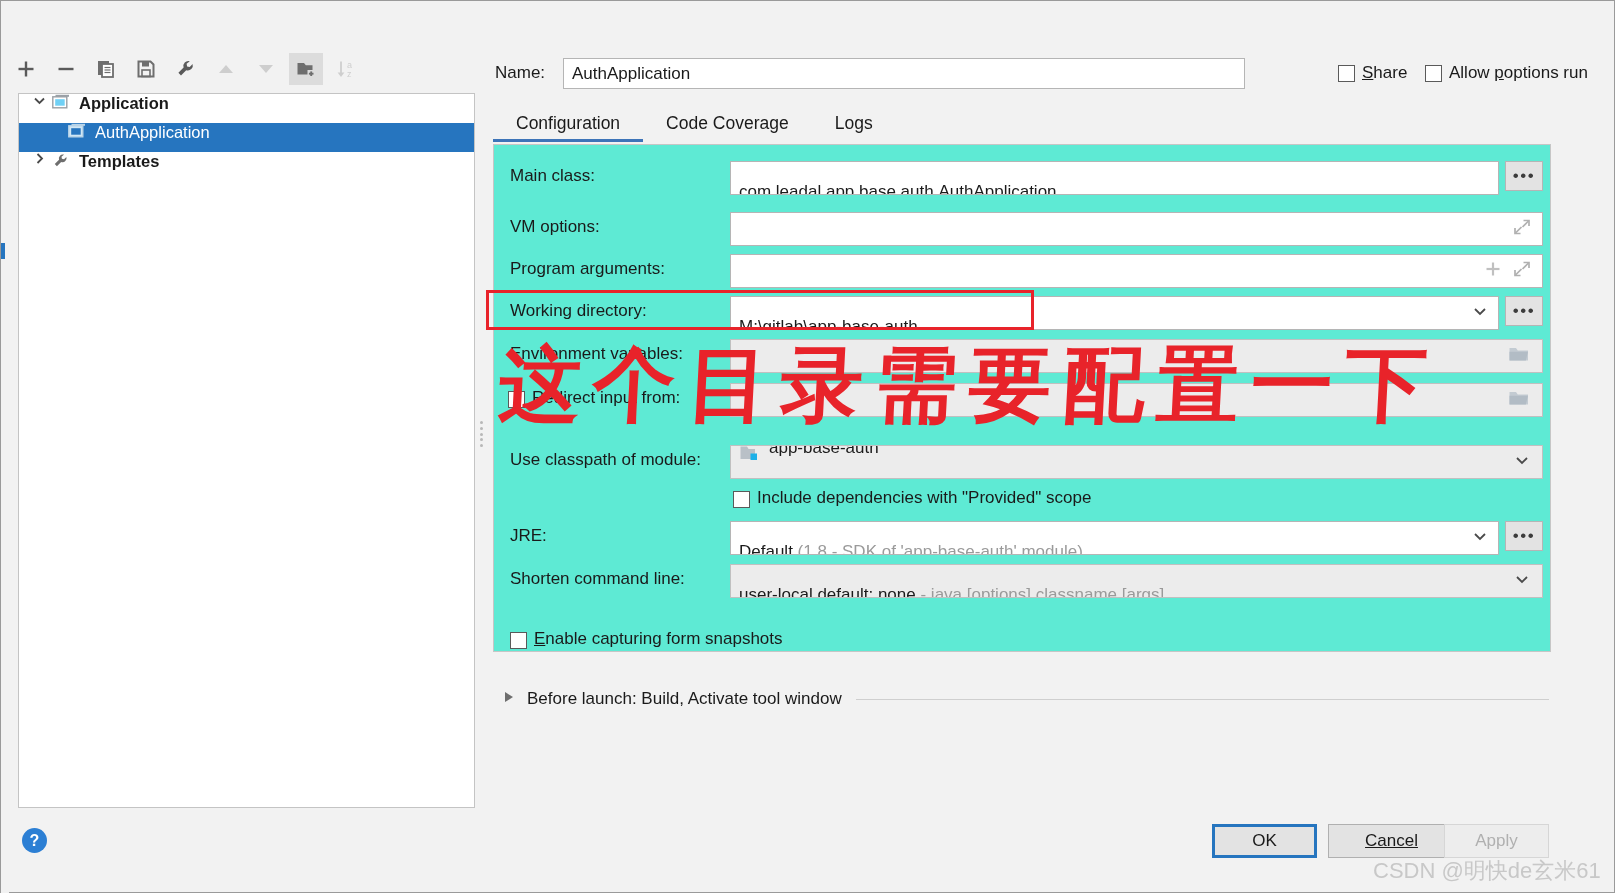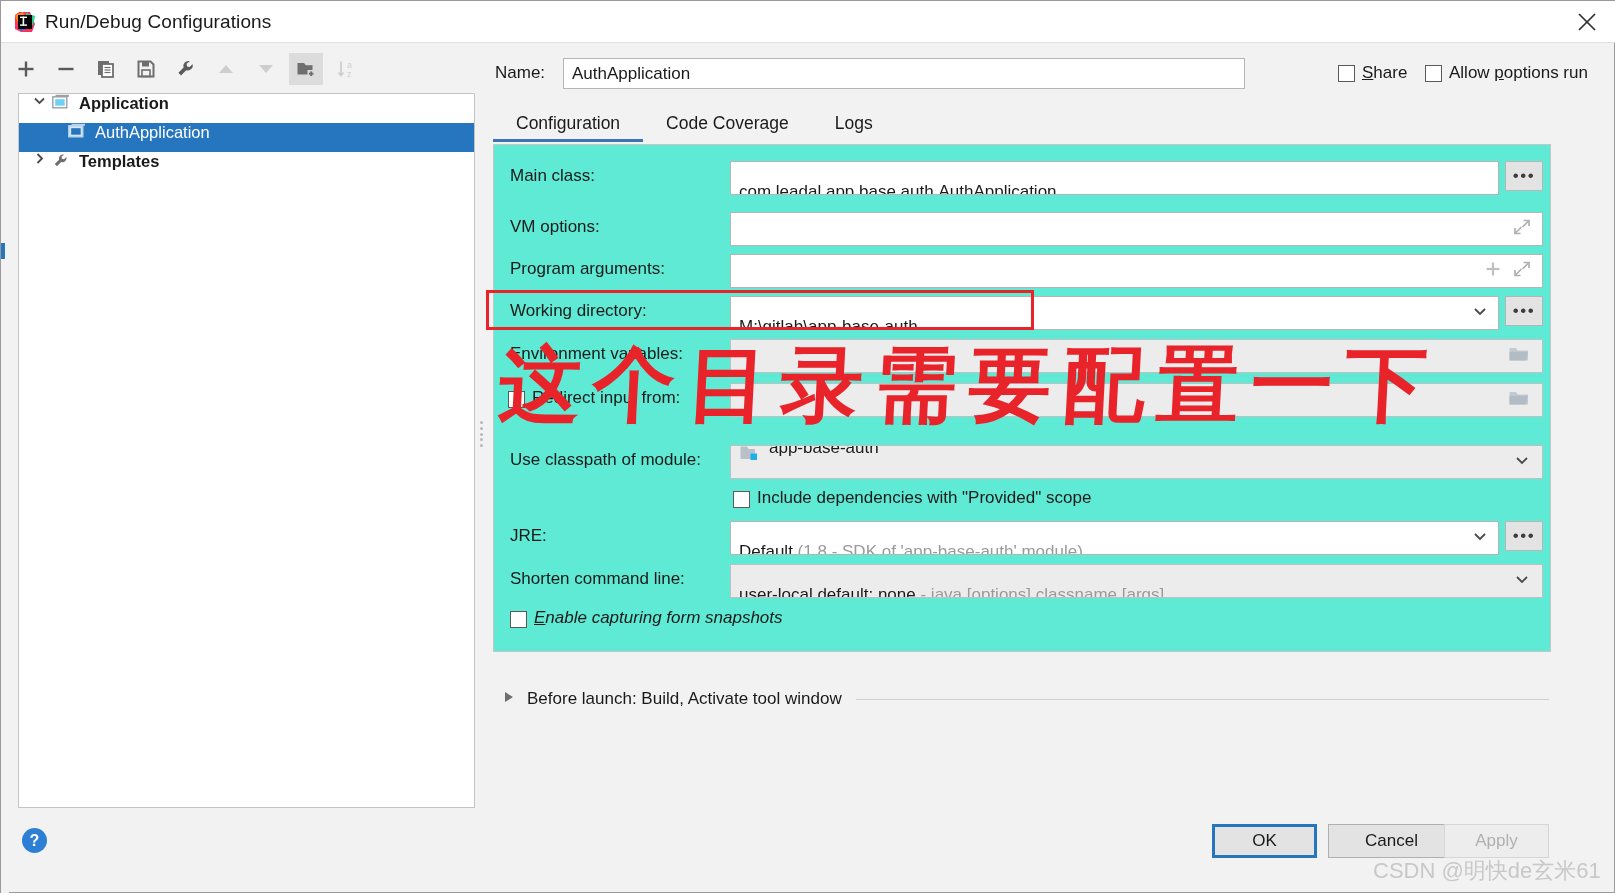--- a/index.html
+++ b/index.html
@@ -232,41 +232,20 @@
   .left-mark {
     position: absolute; left: 0; top: 200px;
     width: 4px; height: 16px; background: #2675bf;
   }
 </style>
 </head>
 <body>
 
 <div class="dialog">
 
-  <div class="titlebar">
-    <div class="title-icon">
-      <svg width="22" height="22" viewBox="0 0 22 22">
-        <path d="M1 4 L1 18 L7 21 L18 21 L21 13 L16 1 L5 1 Z" fill="#fe315d"></path>
-        <path d="M1 4 L9 1 L12 9 L4 13 Z" fill="#fd8b17"></path>
-        <path d="M12 2 L21 5 L19 14 L11 11 Z" fill="#21d789"></path>
-        <path d="M4 10 L15 7 L19 16 L6 20 Z" fill="#087cfa"></path>
-        <rect x="4" y="4" width="14" height="14" fill="#000000"></rect>
-        <rect x="6" y="5.6" width="7" height="1.4" fill="#ffffff"></rect>
-        <rect x="8.6" y="5.6" width="1.6" height="9" fill="#ffffff"></rect>
-        <rect x="6" y="13.4" width="7" height="1.4" fill="#ffffff"></rect>
-      </svg>
-    </div>
-    <div class="title-text">Run/Debug Configurations</div>
-    <div class="close-btn">
-      <svg width="22" height="22" viewBox="0 0 22 22">
-        <line x1="3" y1="3" x2="19" y2="19" stroke="#303030" stroke-width="1.7"></line>
-        <line x1="19" y1="3" x2="3" y2="19" stroke="#303030" stroke-width="1.7"></line>
-      </svg>
-    </div>
-  </div>
 
   <div class="left-strip">
     <div class="left-mark"></div>
   </div>
 
   <div class="toolbar">
     <div class="tb-btn">
       <svg width="22" height="22" viewBox="0 0 22 22">
         <line x1="11" y1="3.5" x2="11" y2="18.5" stroke="#5a5a5a" stroke-width="2.4"></line>
         <line x1="3.5" y1="11" x2="18.5" y2="11" stroke="#5a5a5a" stroke-width="2.4"></line>
@@ -512,39 +491,39 @@
     <div class="row" style="top:419px;">
       <span class="rlabel">Shorten command line:</span>
       <span class="field grey" style="left:236px; width:813px;"><span>user-local default: none</span> <span class="grey-txt">- java [options] classname [args]</span></span>
       <span class="chev-dn" style="left:1019px;">
         <svg width="14" height="11" viewBox="0 0 14 11">
             <path d="M2 3 L7 8 L12 3" fill="none" stroke="#4a4a4a" stroke-width="1.8"></path>
           </svg>
       </span>
     </div>
 
-    <span class="panel-cbx" style="left:16px; top:463px;font-style:italic;">
+    <span class="panel-cbx" style="left:16px; top:484px;">
       <span class="cbx"></span>
       <span><span class="u">E</span><span>nable capturing form snapshots</span></span>
     </span>
 
   </div>
 
   <div class="before-launch">
     <span class="bl-tri">
       <svg width="12" height="14" viewBox="0 0 12 14">
           <path d="M2 2 L10 7 L2 12 Z" fill="#6e6e6e"></path>
         </svg>
     </span>
     <span class="bl-text">Before launch: Build, Activate tool window</span>
     <span class="bl-line"></span>
   </div>
 
   <div class="help-btn">?</div>
   <div class="btn primary" style="left:1211px; width:105px;">OK</div>
-  <div class="btn" style="left:1327px; width:127px;">Cancel</div>
+  <div class="btn" style="left:1327px; width:127px;text-decoration:underline;">Cancel</div>
   <div class="btn disabled" style="left:1443px; width:105px;">Apply</div>
 
   <div class="redbox"></div>
   <div class="cn-annot">这个目录需要配置一下</div>
   <div class="csdn-wm">CSDN @明快de玄米61</div>
 
 </div>
 
 </body></html>

